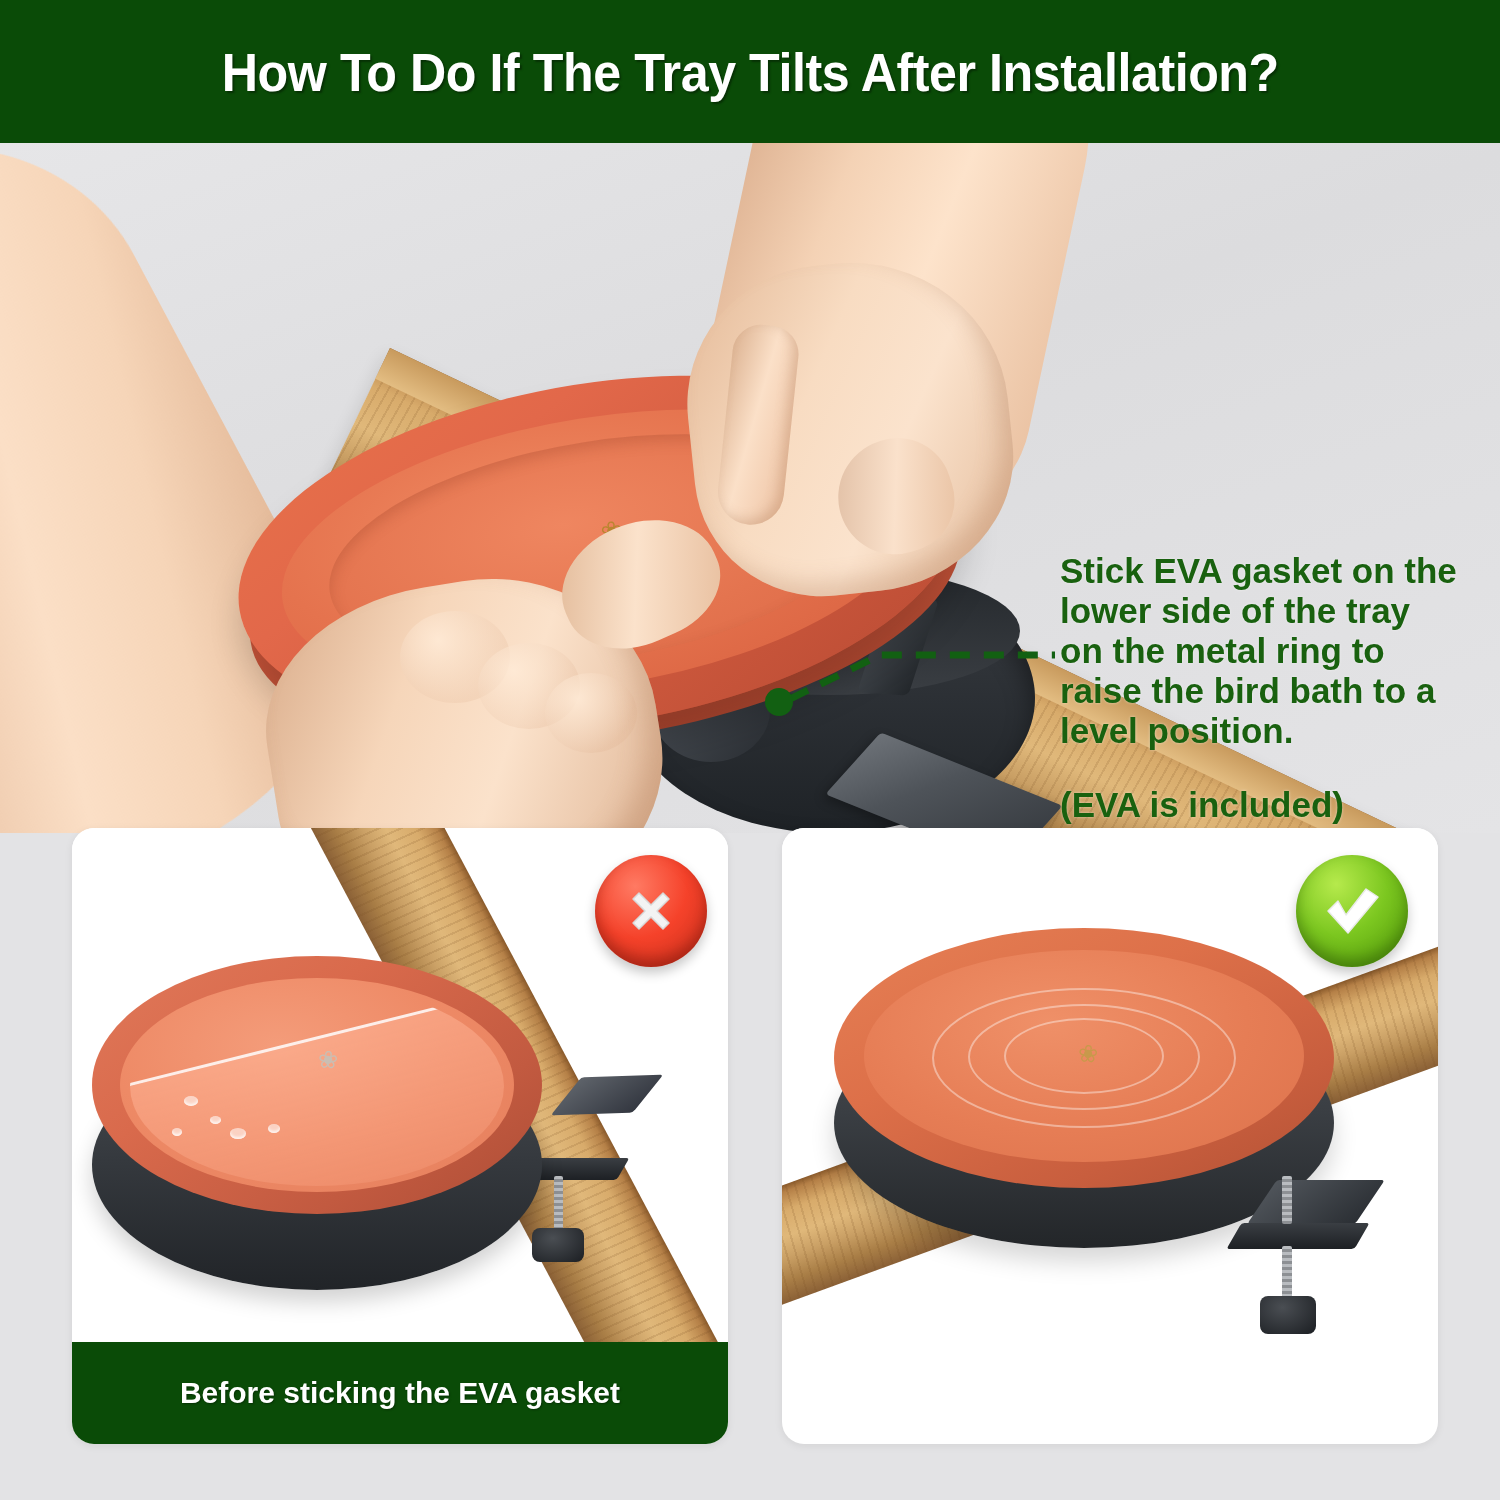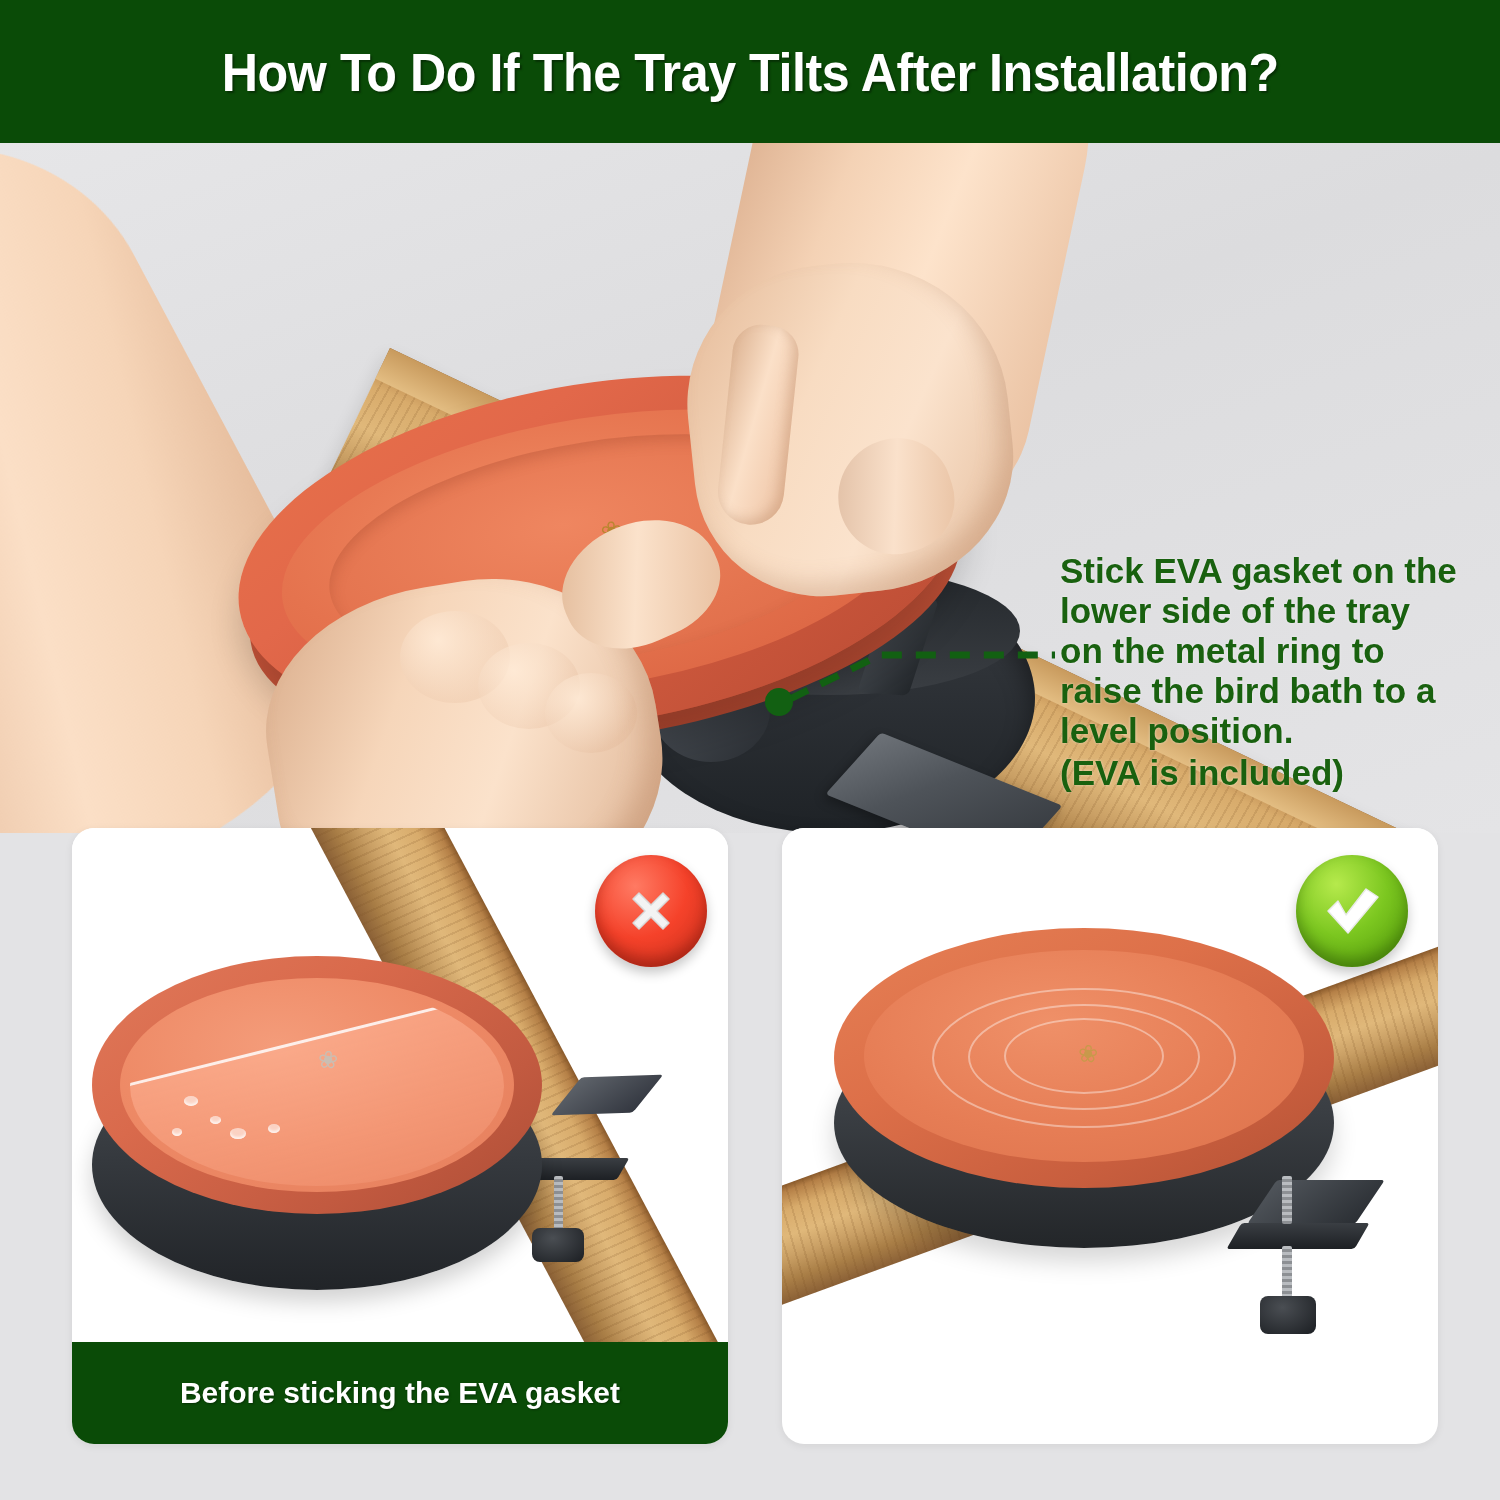--- a/index.html
+++ b/index.html
@@ -263,21 +263,21 @@
     left: 1060px; top: 408px;
     width: 400px;
   }
   .callout p {
     color: #19610f;
     font-size: 35px;
     font-weight: bold;
     line-height: 1.14;
     text-shadow: 0 0 3px rgba(255,255,255,0.5);
   }
-  .callout .para2 { margin-top: 3px; }
+  .callout .para2 { margin-top: 35px; }
 
   
   .card {
     position: absolute;
     top: 828px;
     height: 616px;
     background: #ffffff;
     border-radius: 22px;
     overflow: hidden;
     box-shadow: 0 2px 8px rgba(0,0,0,0.07);

